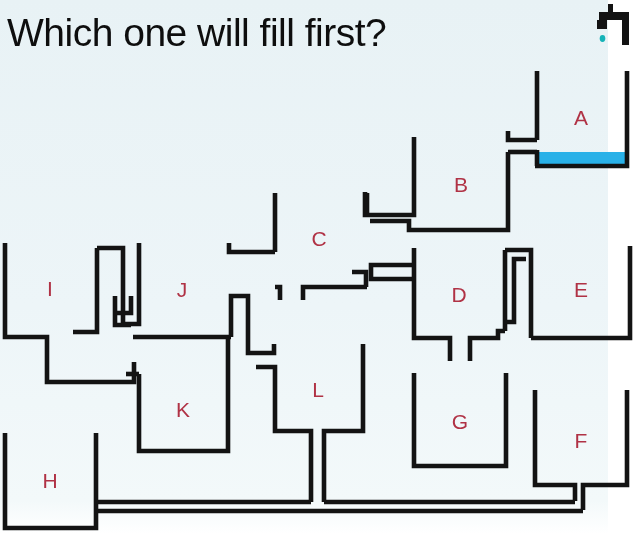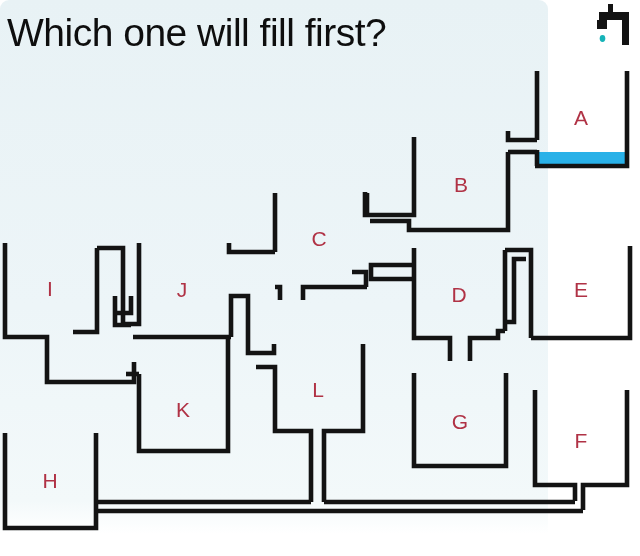--- a/index.html
+++ b/index.html
@@ -1,23 +1,22 @@
 <!DOCTYPE html>
 <html><head>
 <meta charset="utf-8">
 <style>
   html,body{margin:0;padding:0;}
   body{
     width:640px;height:556px;overflow:hidden;position:relative;
     font-family:"Liberation Sans", sans-serif;
   }
   #stage{
-    position:absolute;inset:0;width:548px;height:556px;
+    position:absolute;inset:0;width:608px;height:556px;
     background:linear-gradient(180deg,#e8f2f5 0%,#edf5f8 55%,#f3f9fa 90%,#ffffff 96%,#ffffff 100%);
-    border-radius:9px;
   }
   #title{
     position:absolute;left:7px;top:11px;
     font-size:39px;letter-spacing:-0.5px;color:#0e0e0e;
     font-weight:400;white-space:nowrap;
   }
   svg{position:absolute;left:0;top:0;}
   svg text{
     font-family:"Liberation Sans", sans-serif;
     font-size:21px;

